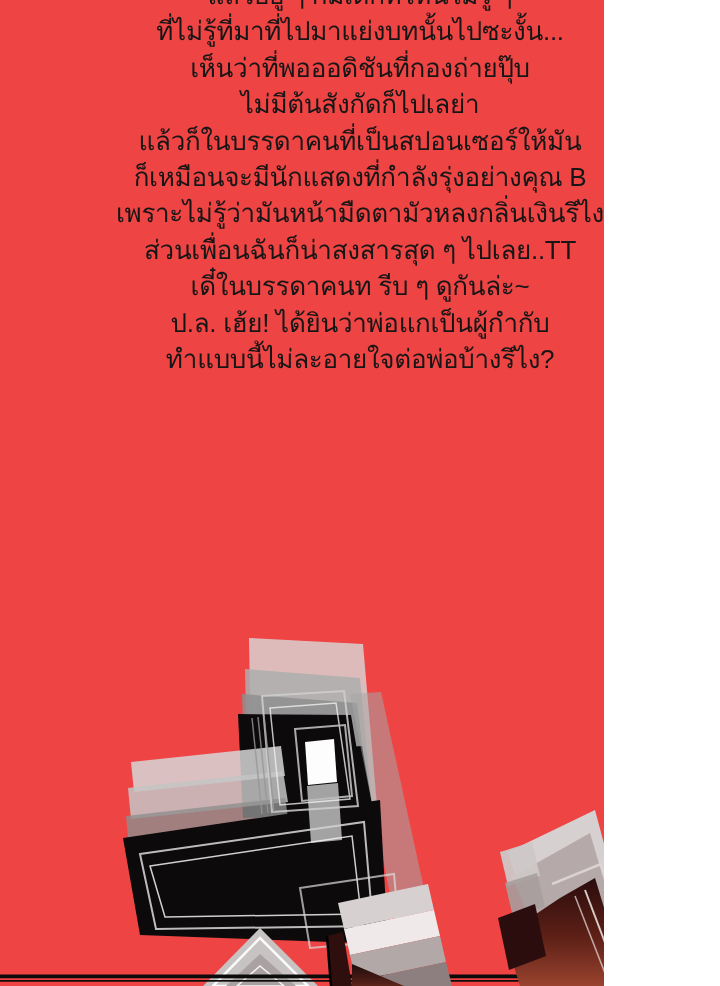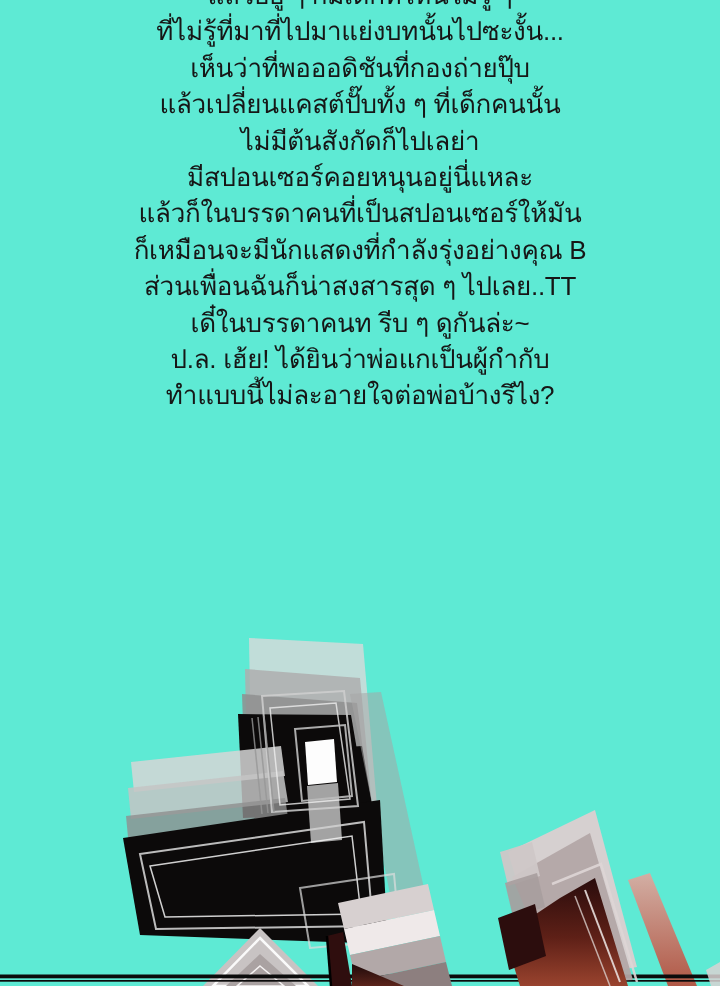--- a/index.html
+++ b/index.html
@@ -1,41 +1,40 @@
 <!DOCTYPE html>
 <html><head>
 <meta charset="utf-8">
 <style>
   html,body{margin:0;padding:0;background:#ffffff;}
   .page{
-    position:relative;width:720px;height:986px;background:#5eead4;
+    position:relative;width:604px;height:986px;background:#ef4444;
     overflow:hidden;font-family:"Liberation Sans","DejaVu Sans",sans-serif;
   }
   .narration{
     position:absolute;top:-23px;left:0;width:720px;text-align:center;
     font-size:26px;line-height:36.4px;font-weight:500;color:#161616;
     letter-spacing:-0.3px;white-space:nowrap;
   }
   .narration .line{height:36.4px;}
   .art{position:absolute;top:636px;left:0;width:720px;height:350px;}
 </style>
 </head>
 <body>
 
 <div class="page">
 
   <div class="narration">
     <div class="line">แล้วอยู่ ๆ ก็มีเด็กที่ไหนไม่รู้ ๆ</div>
     <div class="line">ที่ไม่รู้ที่มาที่ไปมาแย่งบทนั้นไปซะงั้น...</div>
     <div class="line">เห็นว่าที่พอออดิชันที่กองถ่ายปุ๊บ</div>
-    <div class="line">แล้วเปลี่ยนแคสต์ปั๊บทั้ง ๆ ที่เด็กคนนั้น</div>
     <div class="line">ไม่มีต้นสังกัดก็ไปเลย่า</div>
-    <div class="line">มีสปอนเซอร์คอยหนุนอยู่นี่แหละ</div>
     <div class="line">แล้วก็ในบรรดาคนที่เป็นสปอนเซอร์ให้มัน</div>
     <div class="line">ก็เหมือนจะมีนักแสดงที่กำลังรุ่งอย่างคุณ B</div>
+    <div class="line">เพราะไม่รู้ว่ามันหน้ามืดตามัวหลงกลิ่นเงินรึไง</div>
     <div class="line">ส่วนเพื่อนฉันก็น่าสงสารสุด ๆ ไปเลย..TT</div>
     <div class="line">เดี๋ในบรรดาคนท รีบ ๆ ดูกันล่ะ~</div>
     <div class="line">ป.ล. เฮ้ย! ได้ยินว่าพ่อแกเป็นผู้กำกับ</div>
     <div class="line">ทำแบบนี้ไม่ละอายใจต่อพ่อบ้างรึไง?</div>
   </div>
 
   <svg class="art" viewBox="0 0 720 350">
     <defs>
       <linearGradient id="redGrad" x1="0" y1="0" x2="0" y2="1">
         <stop offset="0" stop-color="#2a0c0c"></stop>

